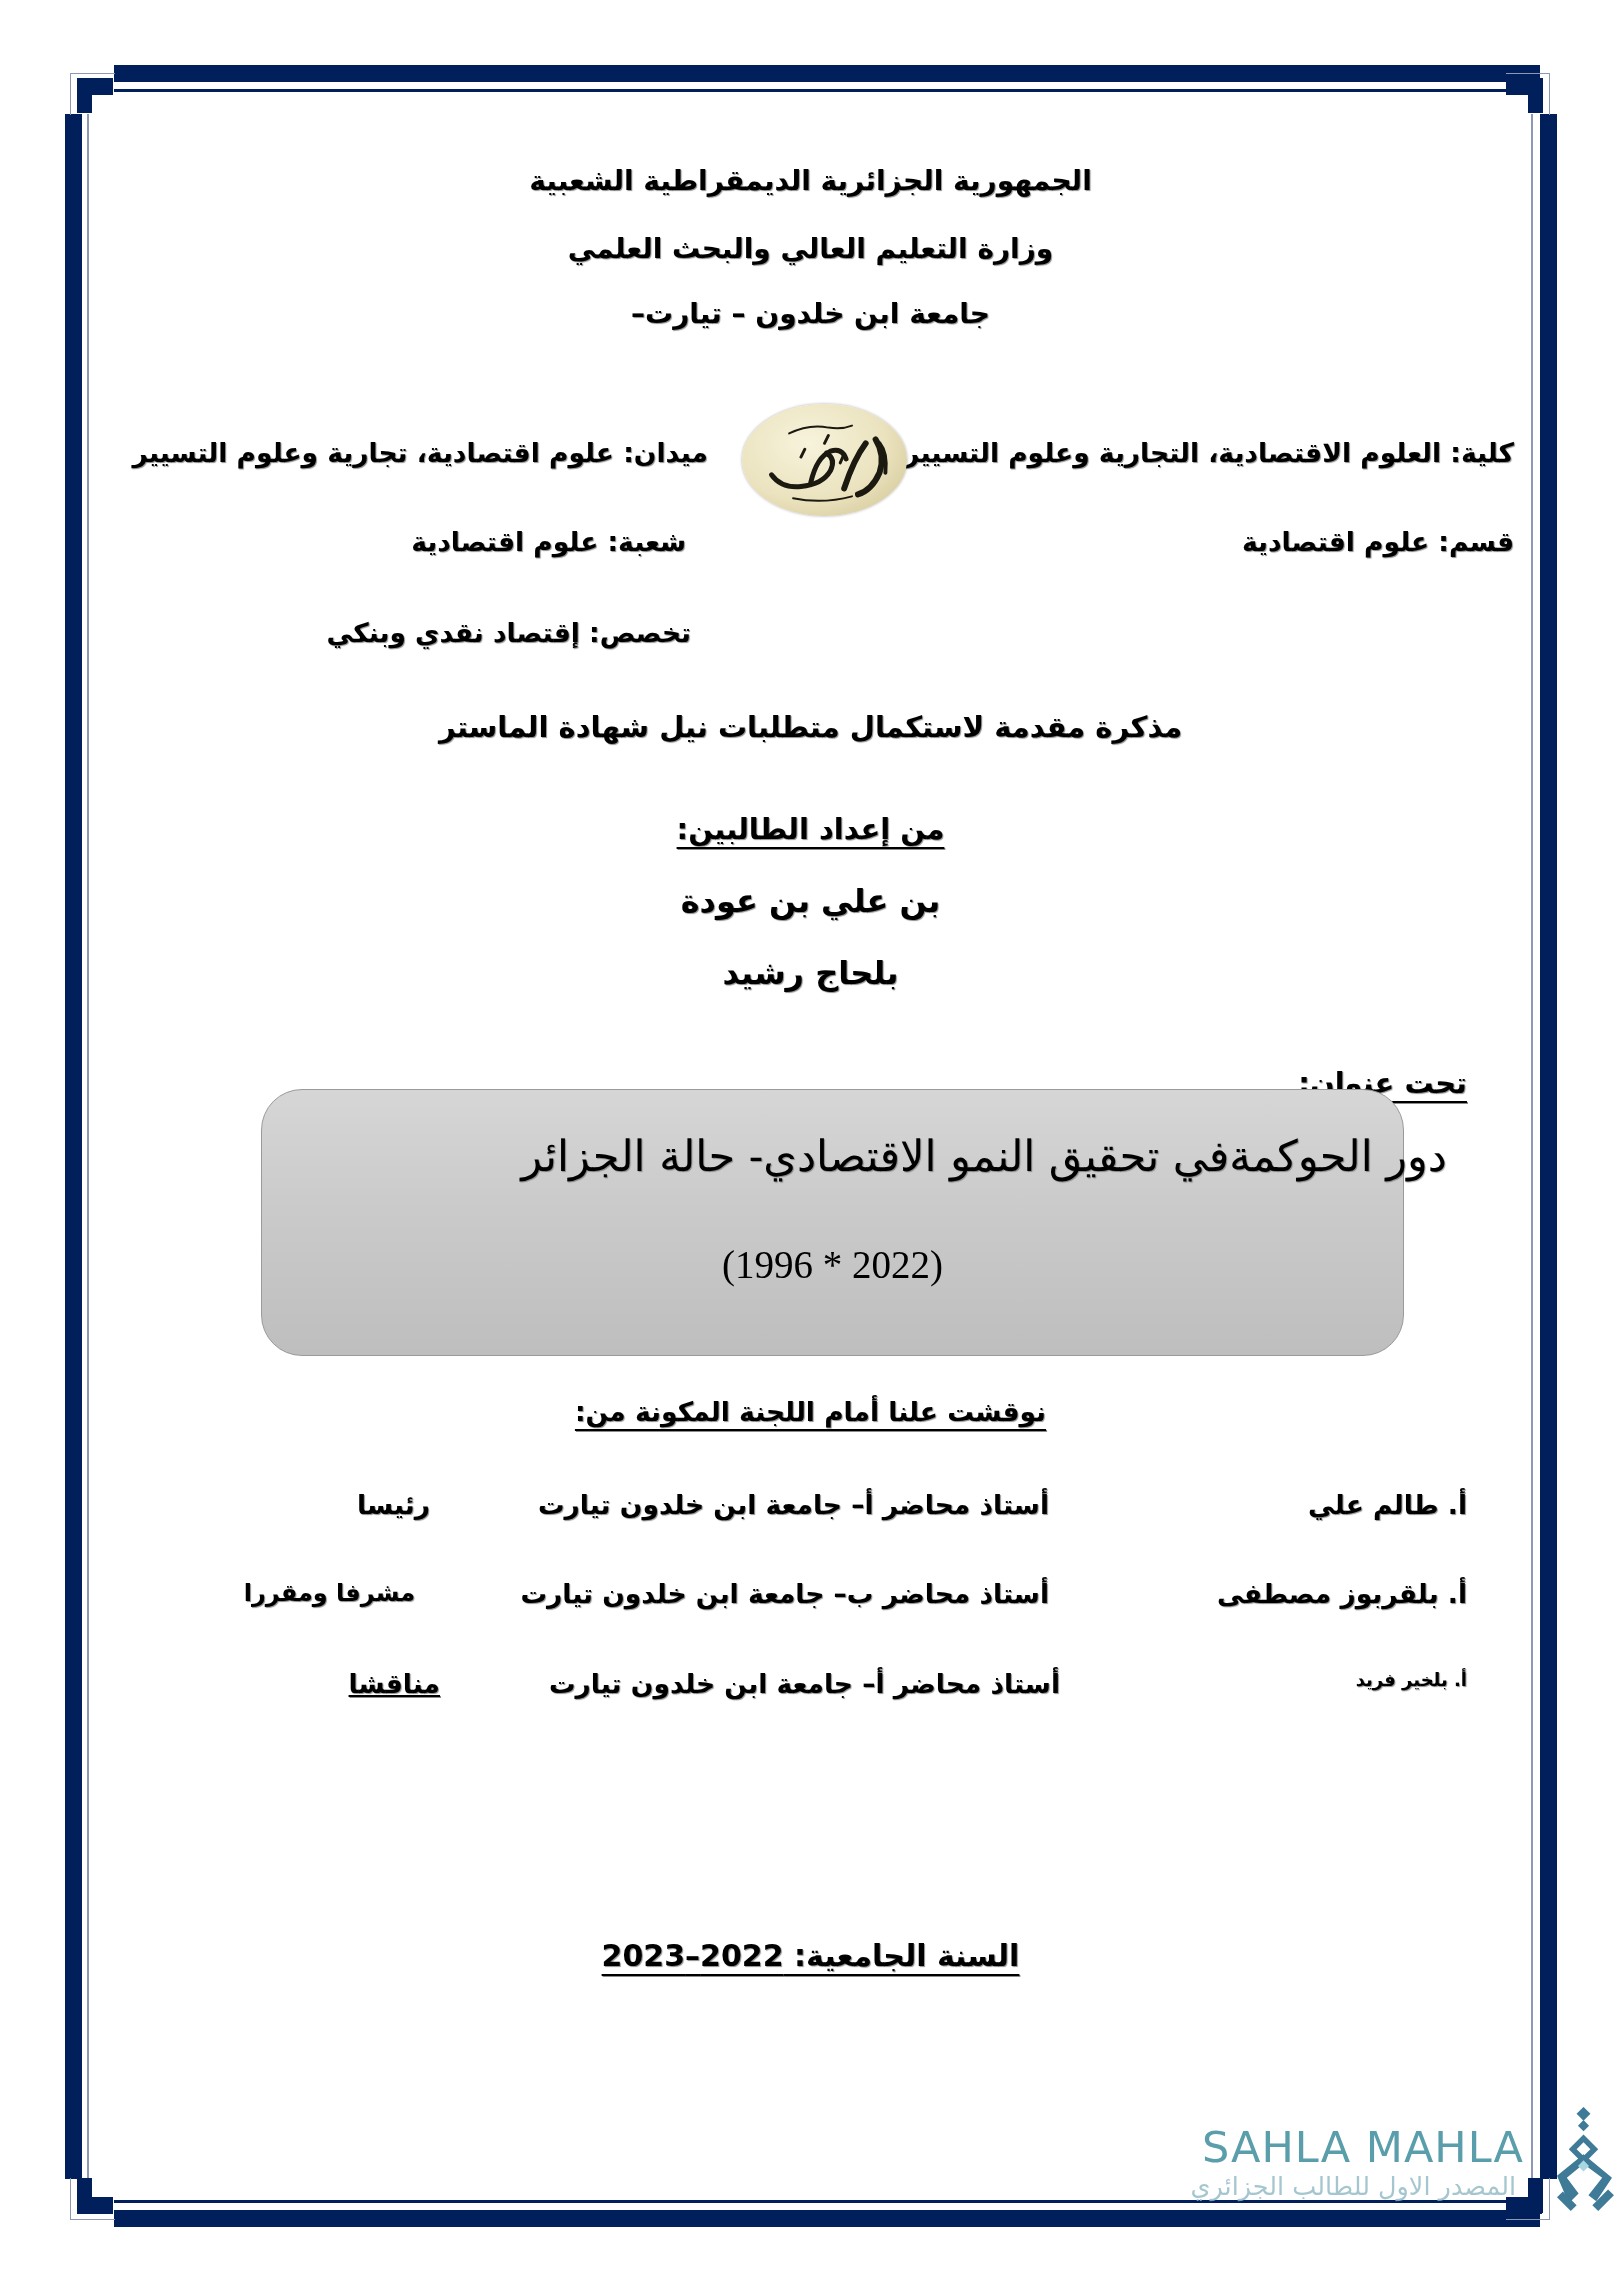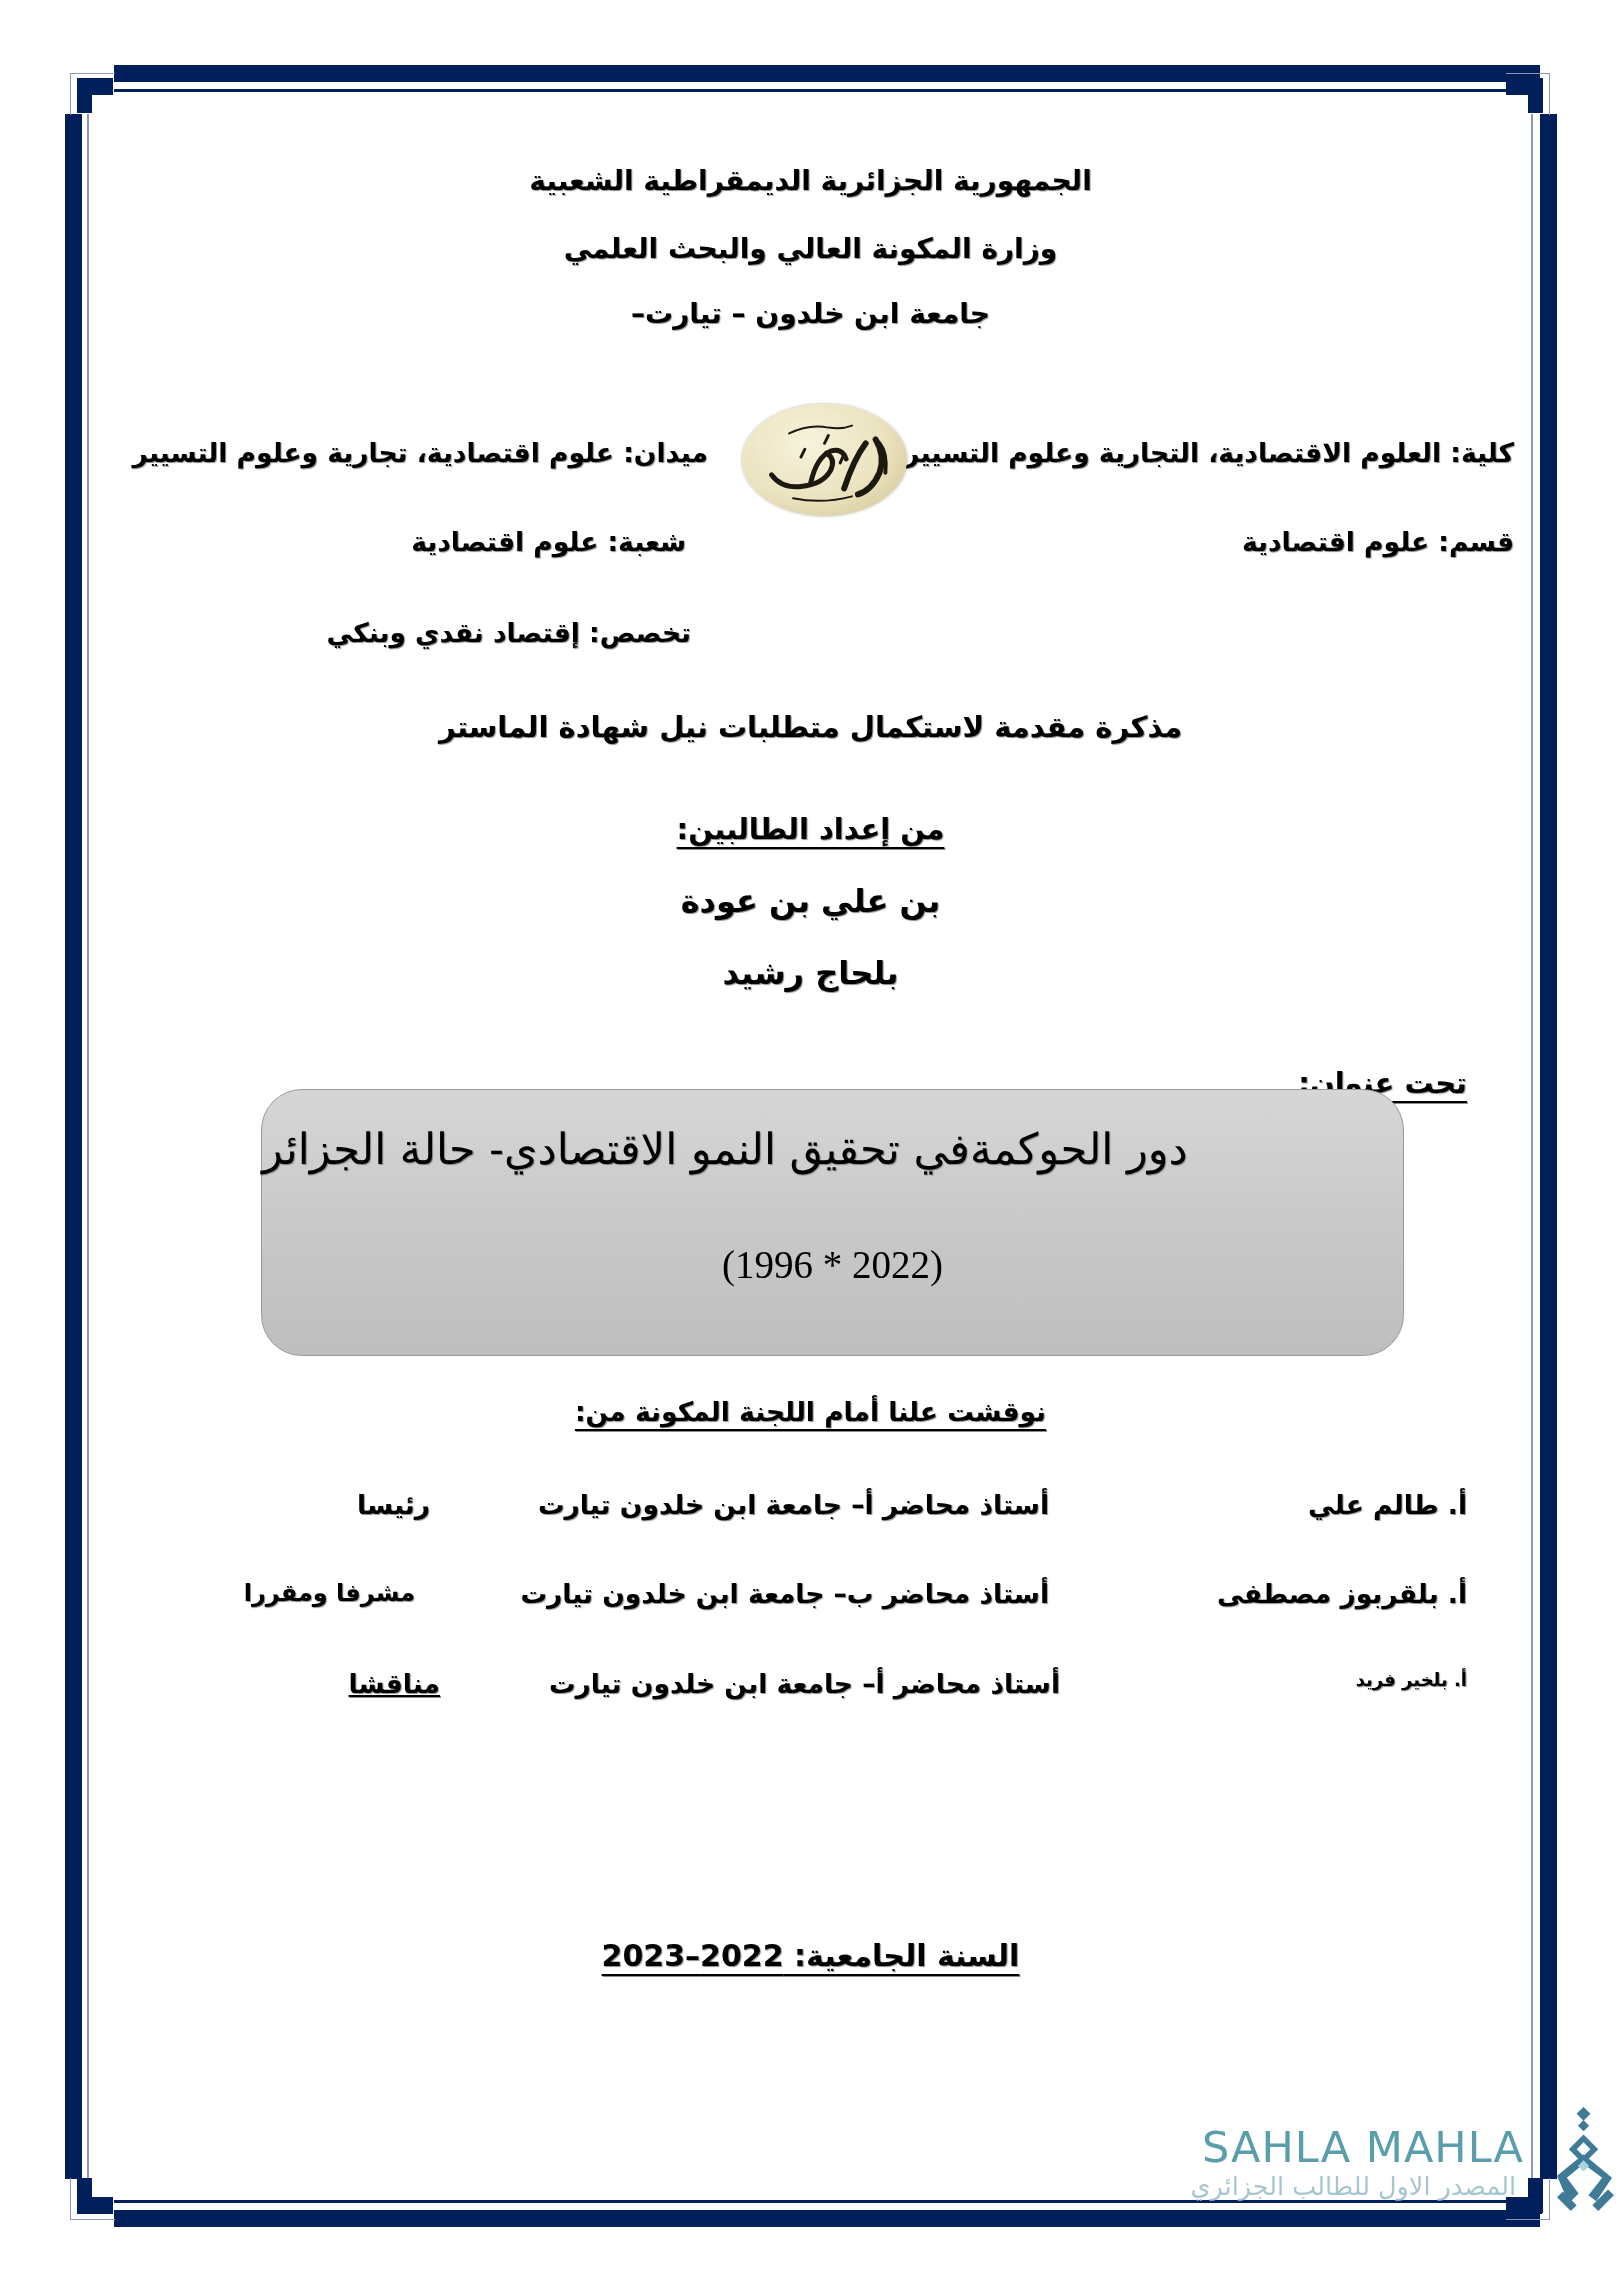--- a/index.html
+++ b/index.html
@@ -20,24 +20,25 @@
   }
   .center { left: 0; width: 1621px; text-align: center; }
   .u { text-decoration: underline; text-underline-offset: 7.8px; text-decoration-thickness: 2px; }
 
   .title-box {
     position: absolute; left: 261px; top: 1089px; width: 1143px; height: 267px;
     border-radius: 41px; border: 1.5px solid #9a9a9a; box-sizing: border-box;
     background: linear-gradient(to bottom, #d6d6d6 0%, #c9c9c9 50%, #bebebe 100%);
   }
   .title-main {
-    position: absolute; left: 0; width: 100%; top: 34px; text-align: left;
+    position: absolute; left: 0; width: 100%; top: 41px; text-align: right;
     font-family: "DejaVu Serif", "Liberation Serif", serif;
     font-size: 43px; direction: rtl; white-space: nowrap;
     text-shadow: 1px 1px 1px rgba(0,0,0,0.35);
+    padding-left: 44px;
   }
   .title-years {
     position: absolute; left: 0; width: 100%; top: 152px; text-align: center;
     font-family: "Liberation Serif", "DejaVu Serif", serif;
     font-size: 39px; white-space: nowrap; direction: ltr;
   }
 
   .logo {
     position: absolute; left: 742px; top: 404px; width: 165px; height: 112px;
     border-radius: 50%;
@@ -93,21 +94,21 @@
   <div class="abs hair" style="left:70px; top:2178px; width:44px; height:41px; border-bottom-width:1px; border-left-width:1px;"></div>
   <div class="abs navy" style="left:77px; top:2197px; width:36px; height:16.7px;"></div>
   <div class="abs navy" style="left:77px; top:2178px; width:14.7px; height:35px;"></div>
 
   <div class="abs hair" style="left:1506px; top:2178px; width:43px; height:41px; border-bottom-width:1px; border-right-width:1px;"></div>
   <div class="abs navy" style="left:1506px; top:2197px; width:36px; height:16.7px;"></div>
   <div class="abs navy" style="left:1528px; top:2178px; width:14.7px; height:35px;"></div>
 </div>
 
 <div class="t center" style="top:167px; font-size:28px;">الجمهورية الجزائرية الديمقراطية الشعبية</div>
-<div class="t center" style="top:235px; font-size:28px;">وزارة المكونة العالي والبحث العلمي</div>
+<div class="t center" style="top:235px; font-size:28px;">وزارة التعليم العالي والبحث العلمي</div>
 <div class="t center" style="top:300px; font-size:28px;">جامعة ابن خلدون – تيارت–</div>
 
 <div class="t" style="right:107px; top:440px; font-size:26.5px;">كلية: العلوم الاقتصادية، التجارية وعلوم التسيير</div>
 
 <div class="logo">
   <svg width="165" height="112" viewBox="0 0 168 114">
     <g fill="none" stroke="#1c1a10" stroke-linecap="round">
       <path d="M48 30 q20 -10 40 -6 q14 2 24 -2" stroke-width="2"></path>
       <path d="M30 72 q10 14 30 12 q22 -2 30 -16 q6 -12 -4 -18" stroke-width="5"></path>
       <path d="M70 80 q6 -26 20 -32 q12 -4 16 8" stroke-width="5"></path>

